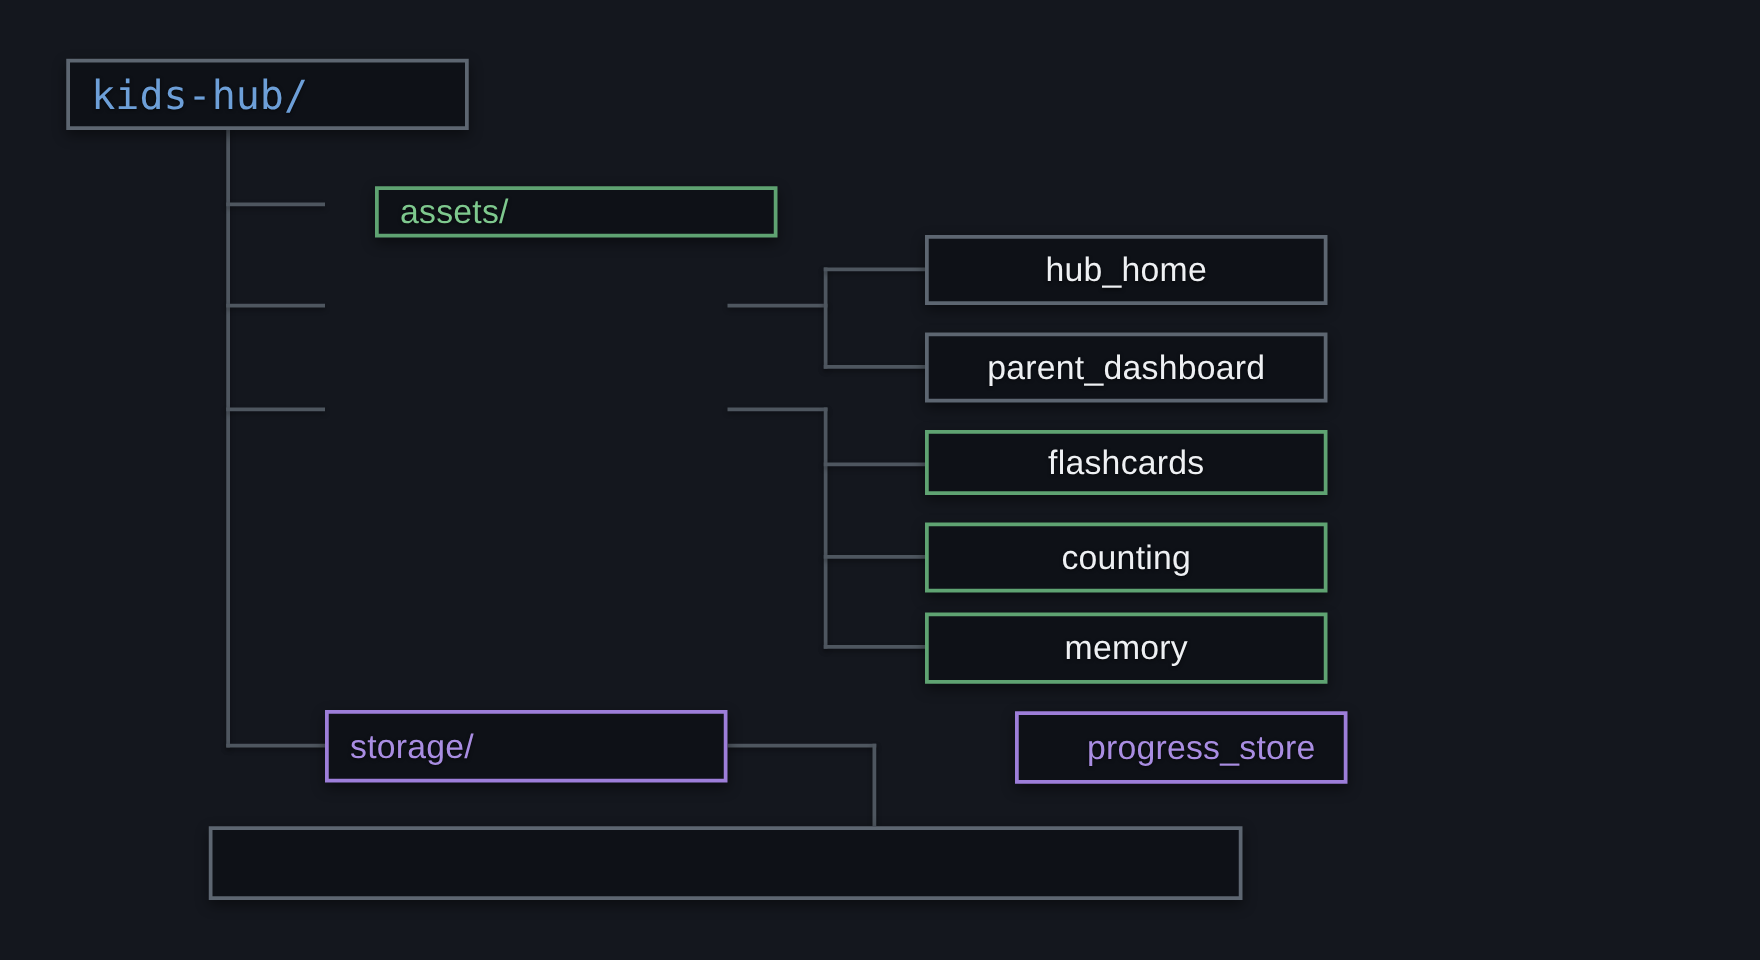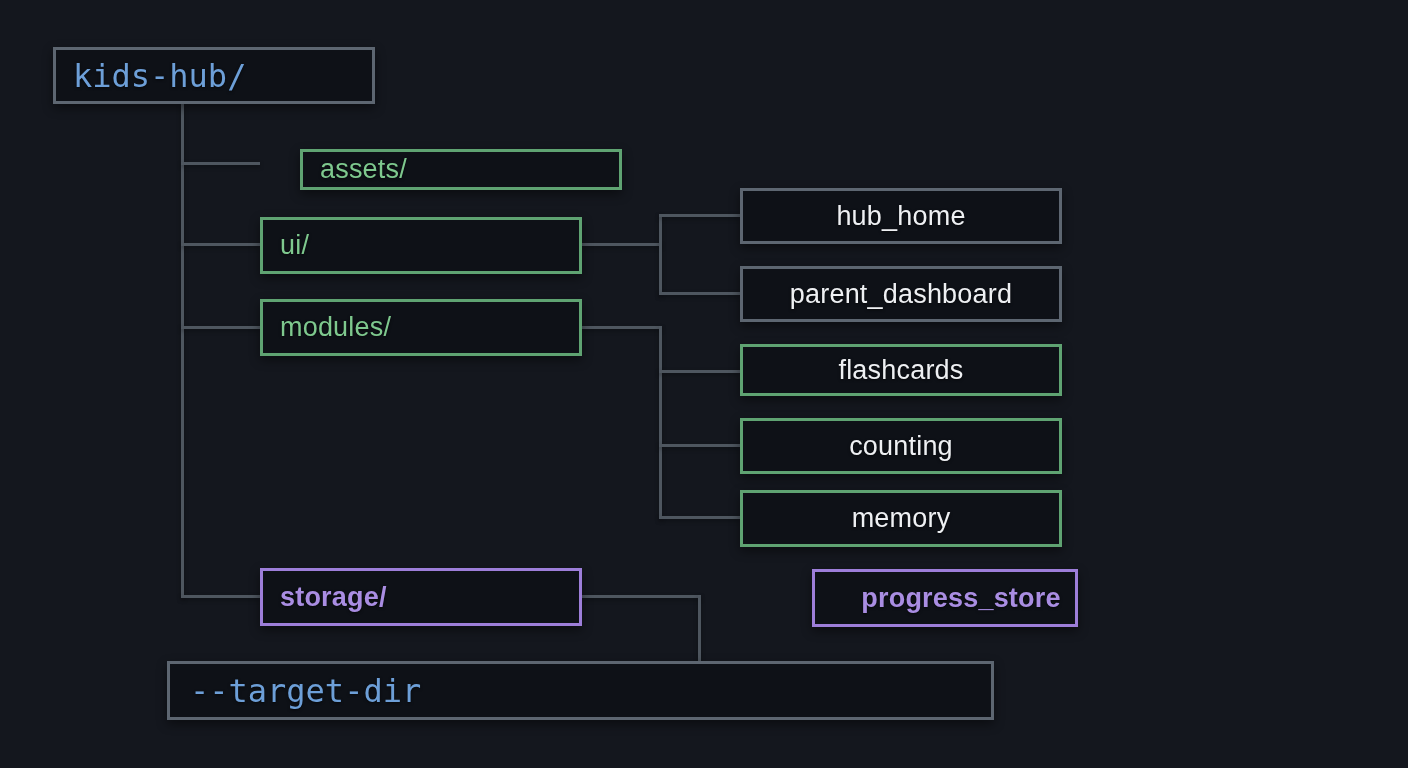--- a/index.html
+++ b/index.html
@@ -28,21 +28,21 @@
     text-shadow:0 1px 3px rgba(0,0,0,0.6);
   }
   .left-align{justify-content:flex-start;padding-left:17px;}
   .center{justify-content:center;}
   .b-gray{border-color:#5d6671;}
   .b-green{border-color:#5fa372;}
   .b-purple{border-color:#9d7ed9;}
   .t-blue{color:#6d9fd8;}
   .t-green{color:#7ec88e;}
   .t-white{color:#eef0f3;}
-  .t-purple{color:#a98de2;font-weight:bold;}
+  .t-purple{color:#a98de2;}
   .mono{font-family:"DejaVu Sans Mono", monospace;font-size:32px;letter-spacing:0;}
   
   .n-root            {left:53px;  top:47px;  width:322px; height:57px;}
   .n-assets          {left:260px; top:149px; width:322px; height:41px;margin-left:40px;}
   .n-ui              {left:260px; top:217px; width:322px; height:57px;}
   .n-modules         {left:260px; top:299px; width:322px; height:57px;}
   .n-storage         {left:260px; top:568px; width:322px; height:58px;}
   .n-hub-home        {left:740px; top:188px; width:322px; height:56px;}
   .n-parent-dashboard{left:740px; top:266px; width:322px; height:56px;text-align:center;}
   .n-flashcards      {left:740px; top:344px; width:322px; height:52px;}
@@ -92,27 +92,21 @@
   <div class="line l-stor-v"></div>
 
   <div class="box n-root left-align b-gray mono t-blue">
     <span>kids-hub/</span>
   </div>
 
   <div class="box n-assets left-align b-green t-green">
     <span>assets/</span>
   </div>
 
-  <div class="box n-ui left-align b-green t-green">
-    <span>ui/</span>
-  </div>
 
-  <div class="box n-modules left-align b-green t-green">
-    <span>modules/</span>
-  </div>
 
   <div class="box n-storage left-align b-purple t-purple">
     <span>storage/</span>
   </div>
 
   <div class="box n-hub-home center b-gray t-white">
     <span>hub_home</span>
   </div>
 
   <div class="box n-parent-dashboard center b-gray t-white">
@@ -129,16 +123,15 @@
 
   <div class="box n-counting center b-green t-white">
     <span>counting</span>
   </div>
 
   <div class="box n-progress-store center b-purple t-purple">
     <span>progress_store</span>
   </div>
 
   <div class="box n-command left-align b-gray mono">
-    <span class="flag t-blue">--target-dir</span>
   </div>
 
 </div>
 
 </body></html>

